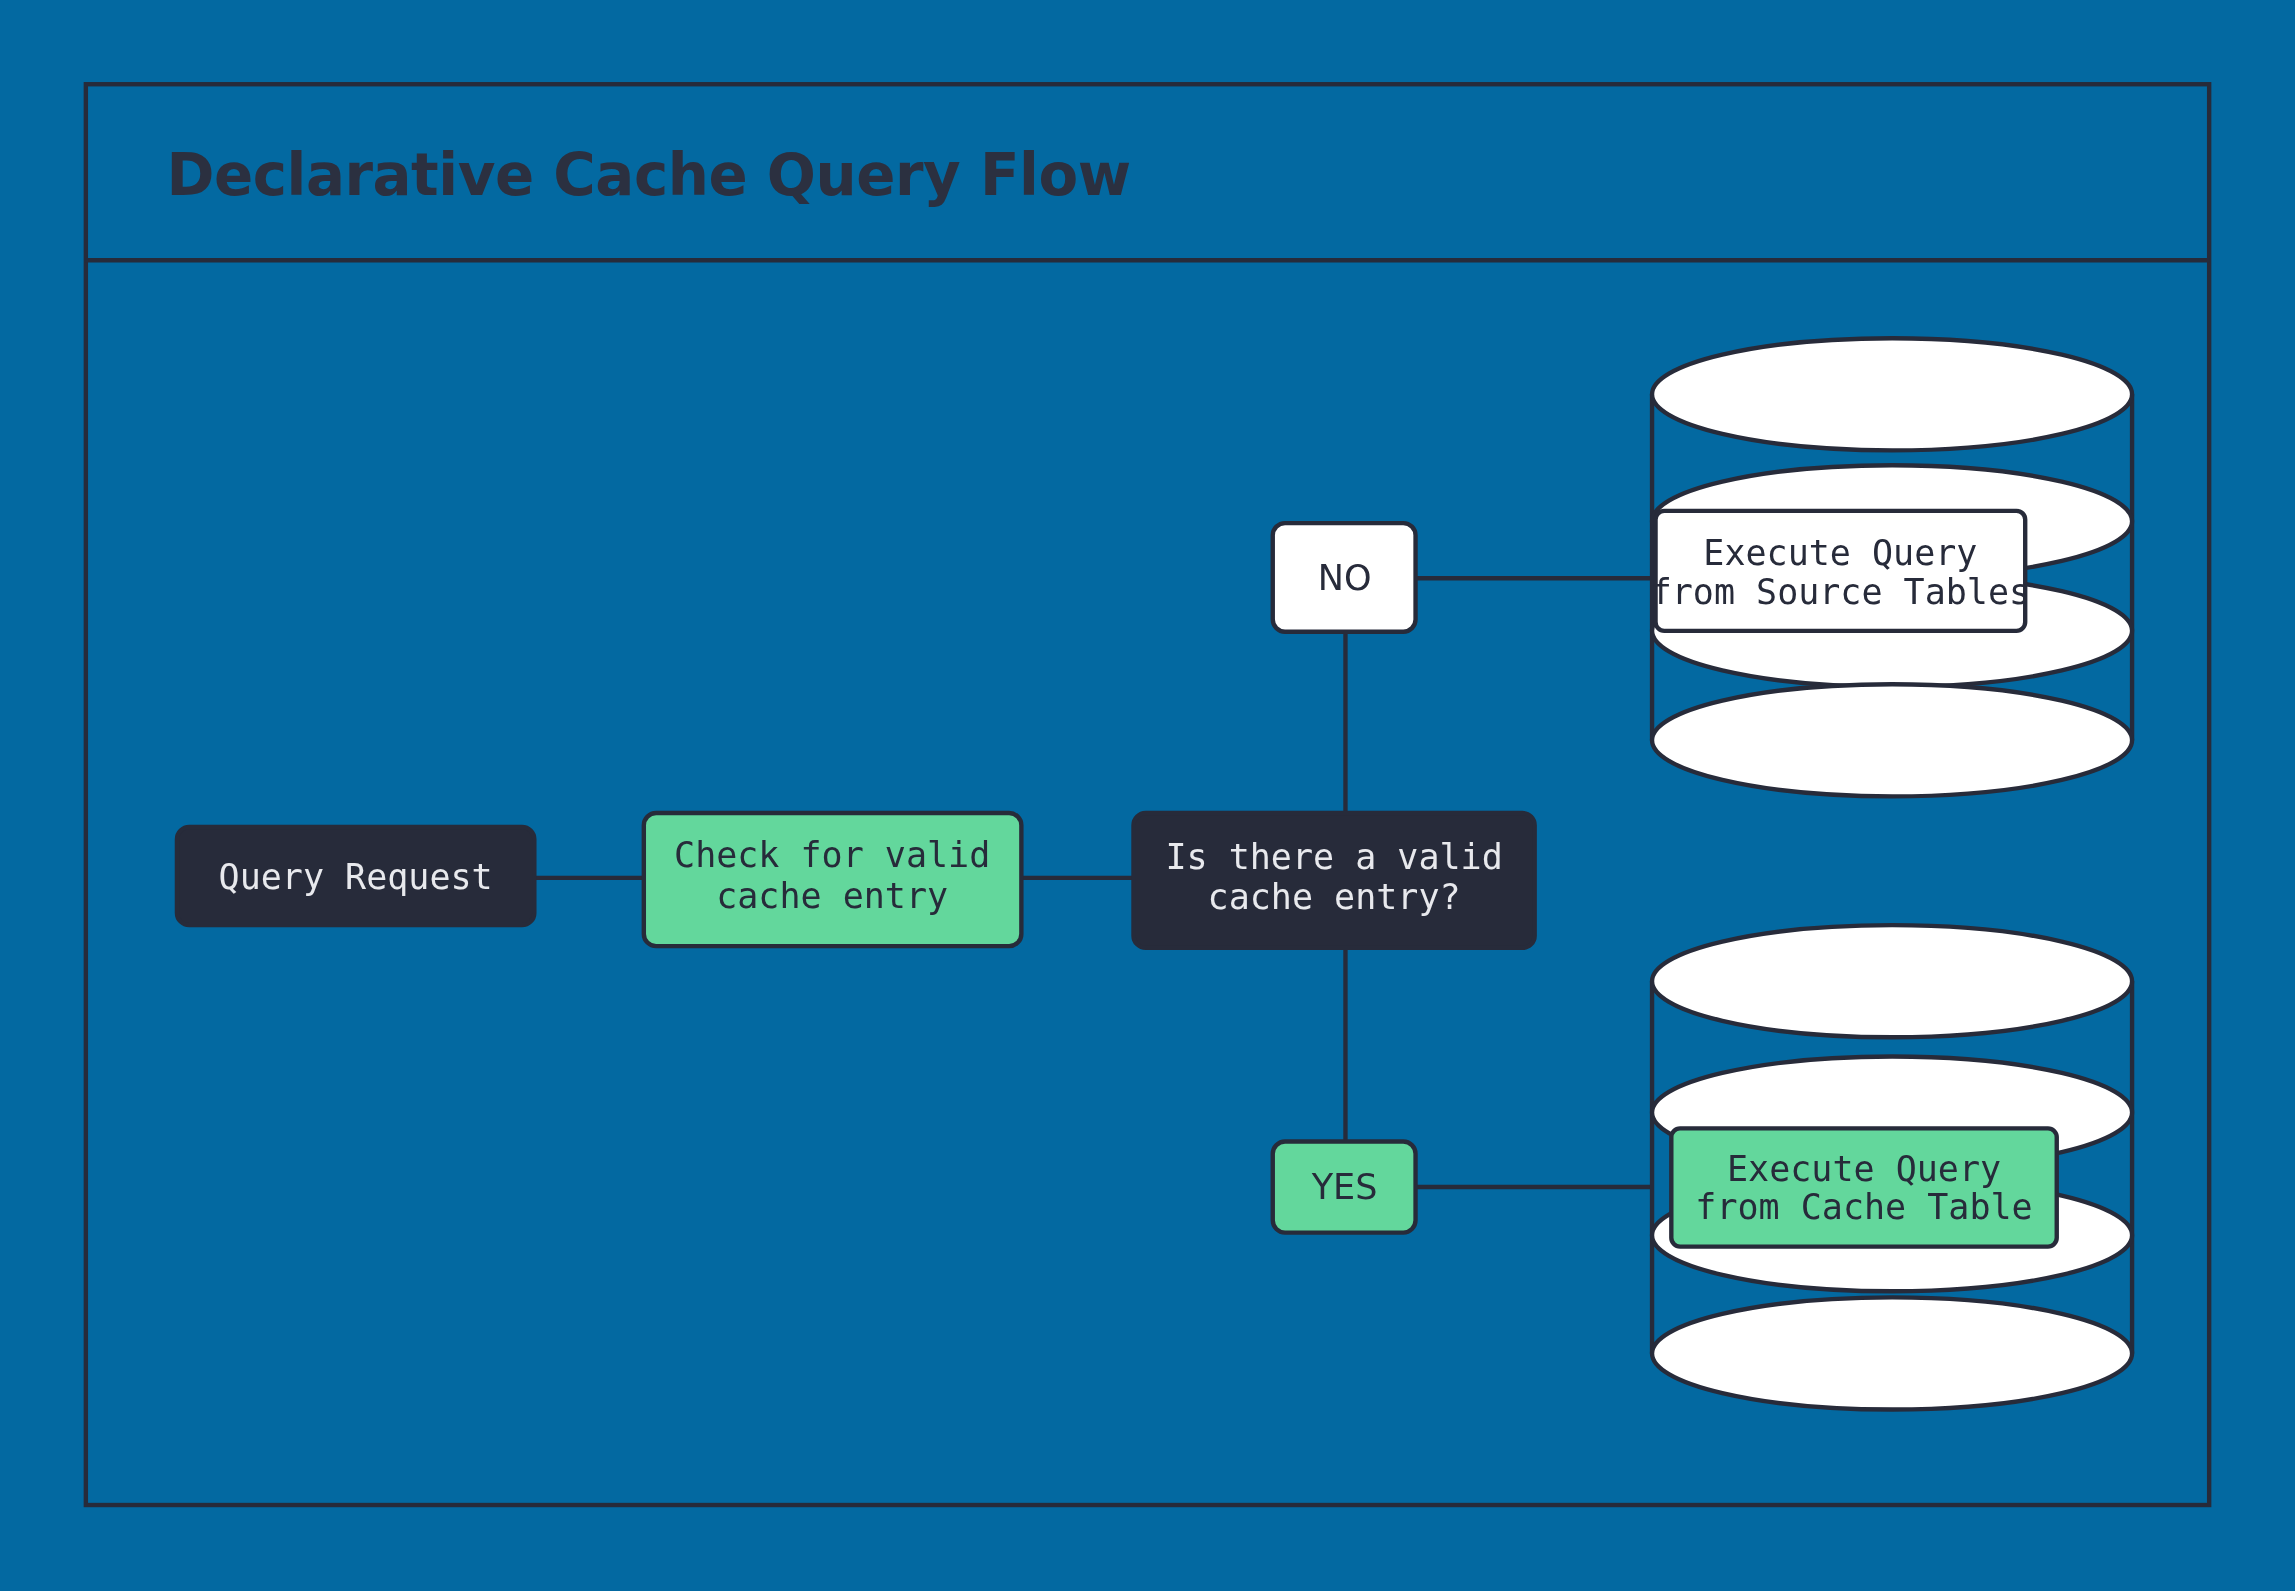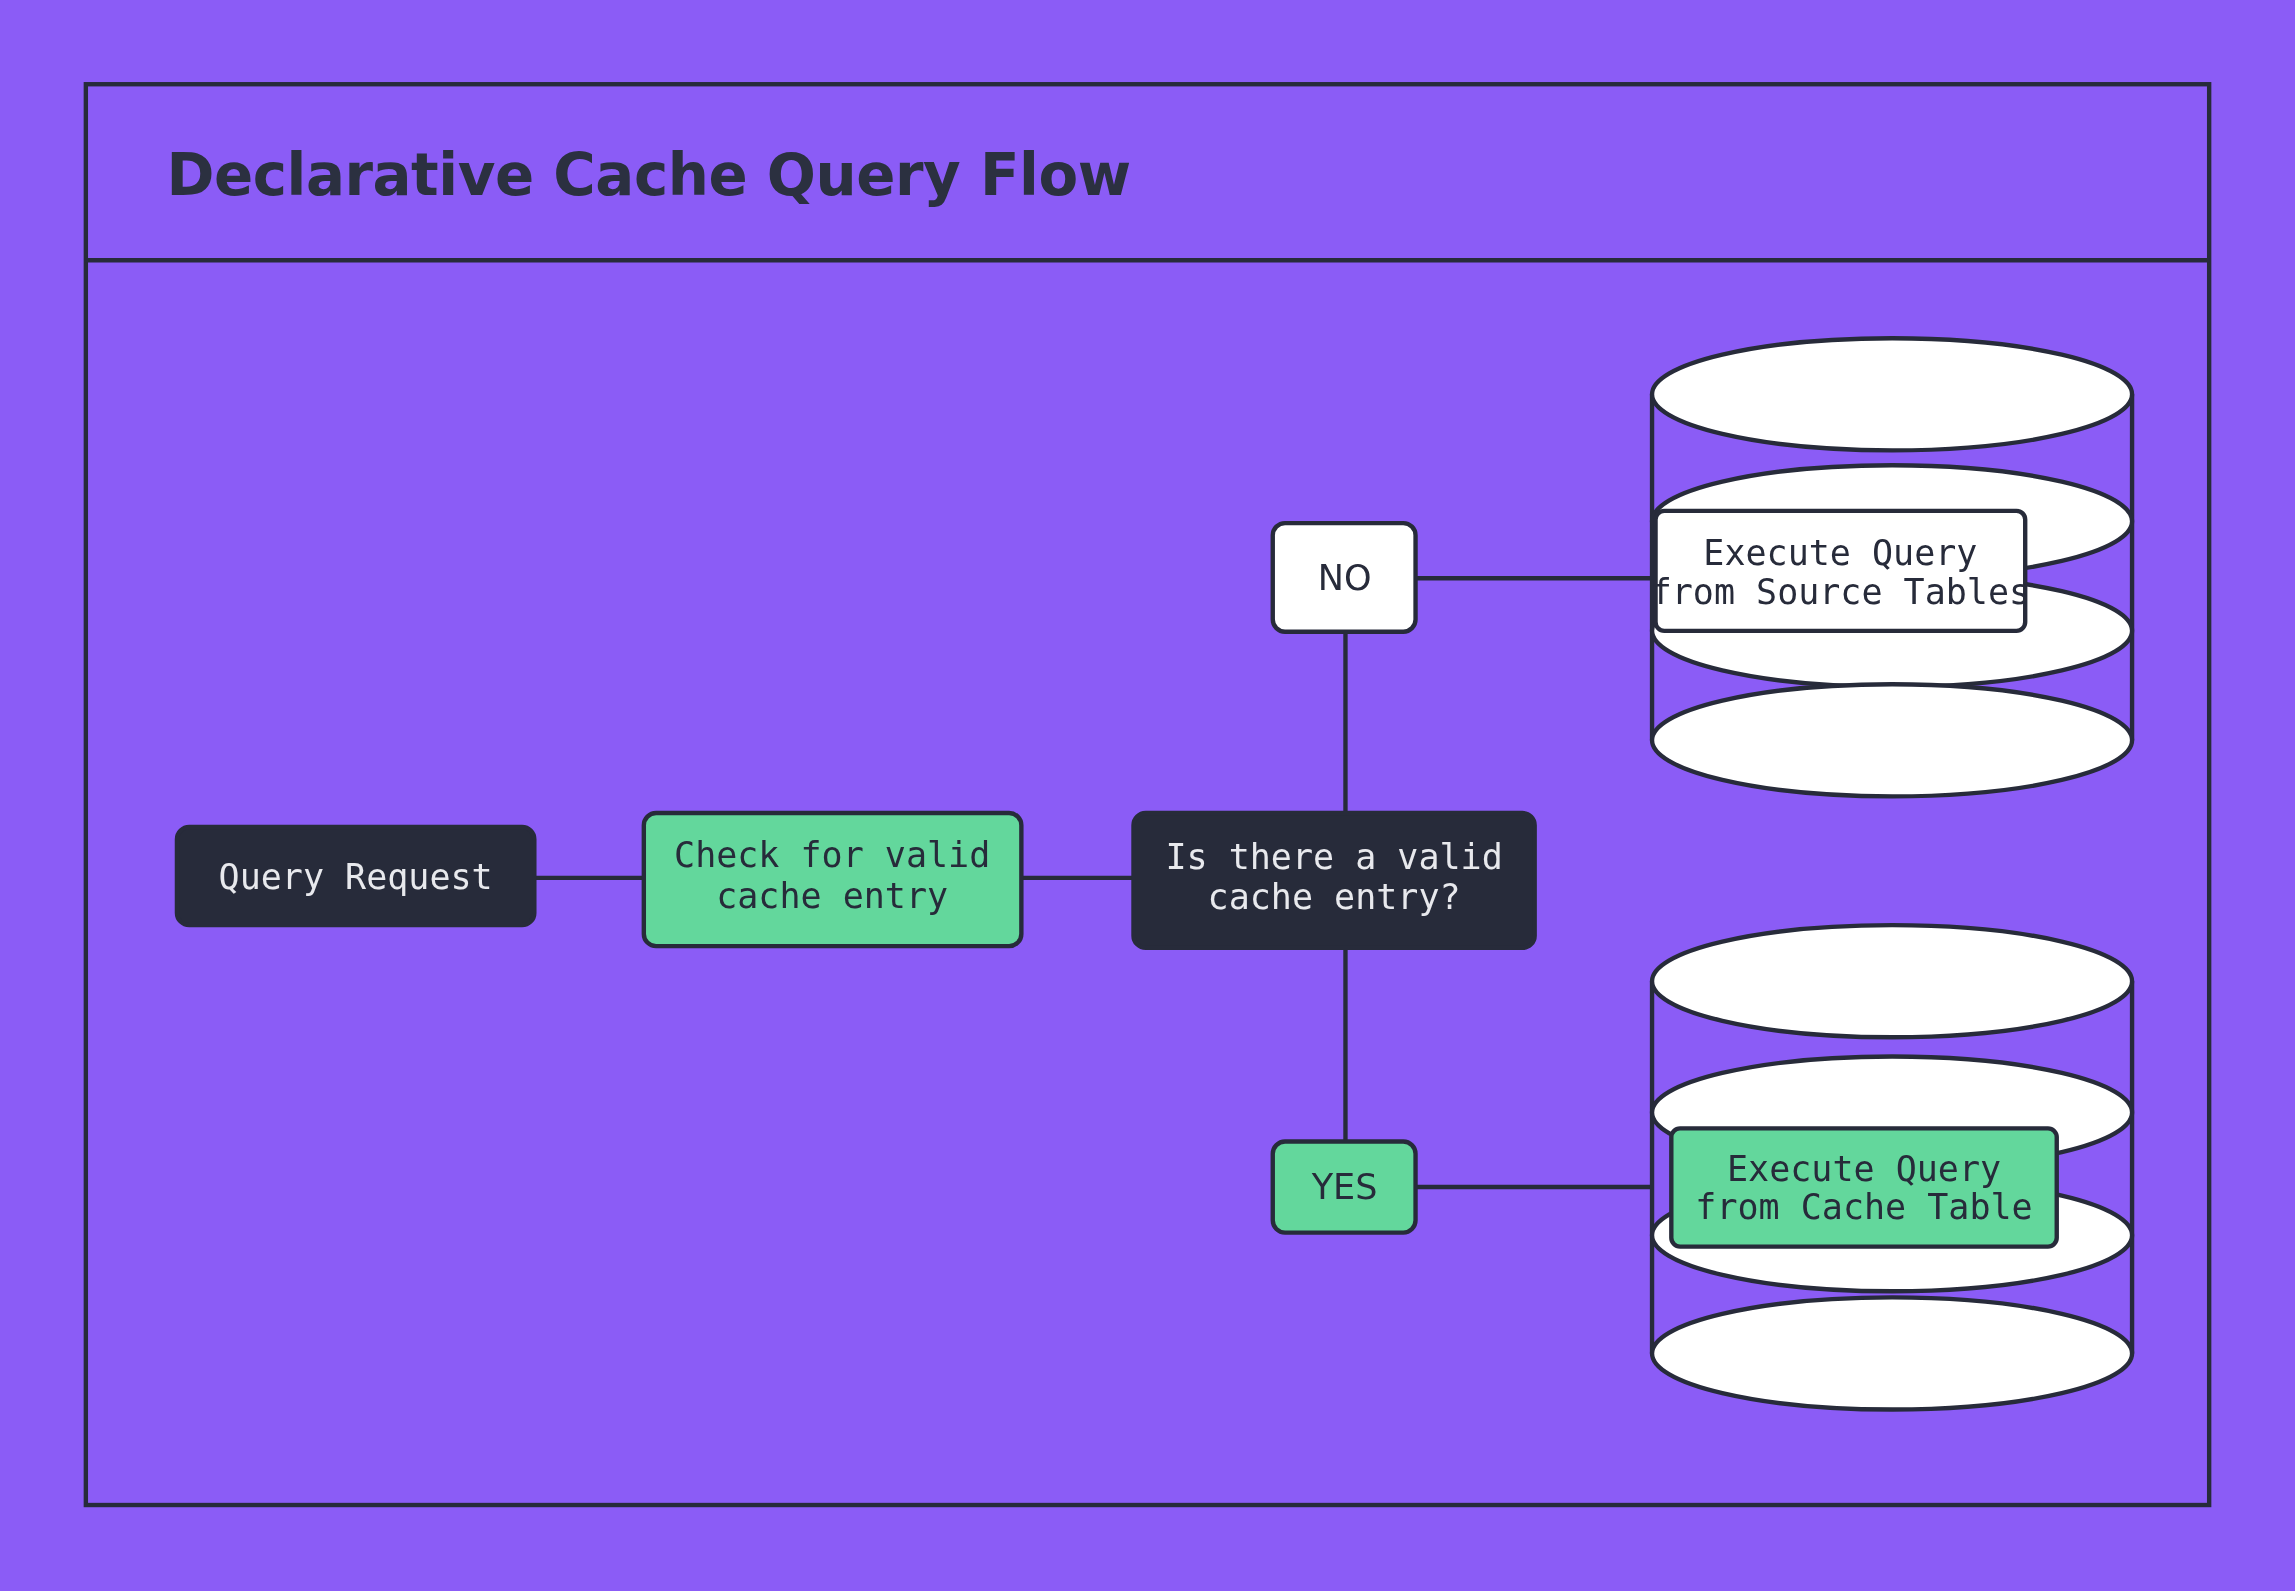--- a/index.html
+++ b/index.html
@@ -10,21 +10,21 @@
   body {
     width: 2295px;
     height: 1591px;
     font-family: "Liberation Sans", sans-serif;
     overflow: hidden;
   }
   #canvas {
     position: relative;
     width: 2295px;
     height: 1591px;
-    background: #8b5cf6;
+    background: #0369a1;
   }
   #diagram-svg {
     position: absolute;
     top: 0;
     left: 0;
     width: 2295px;
     height: 1591px;
   }
   .frame-rect {
     fill: none;

